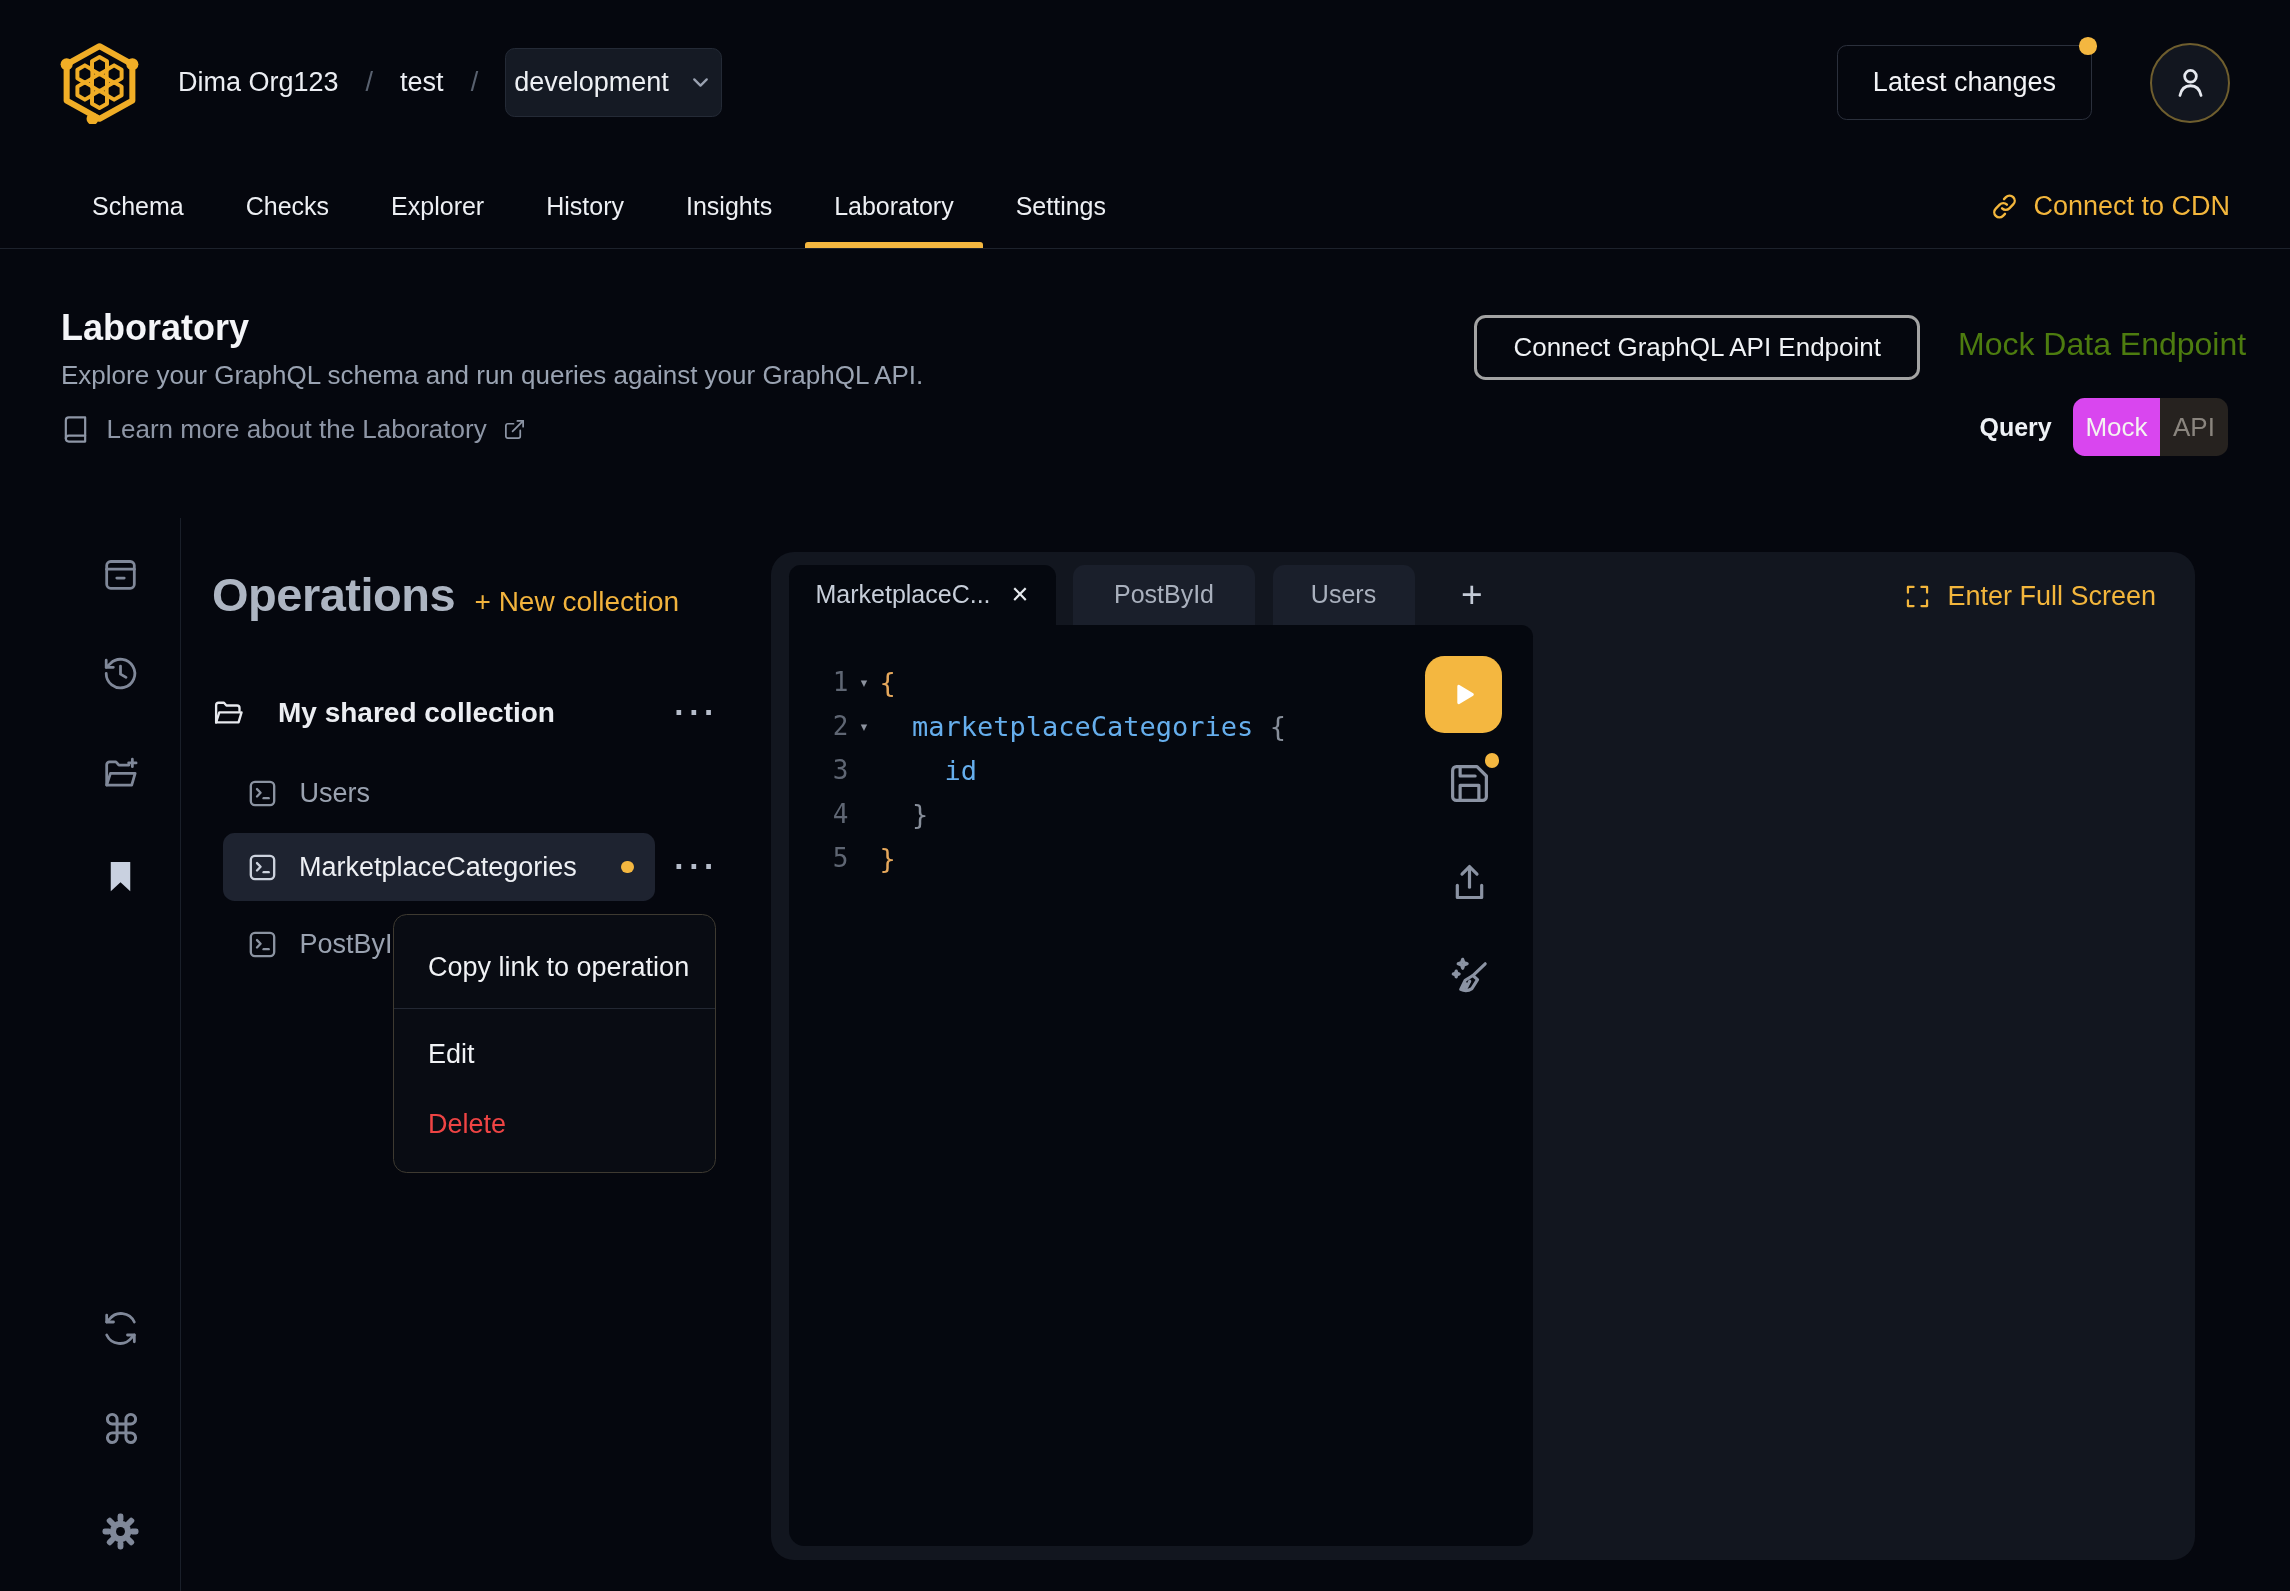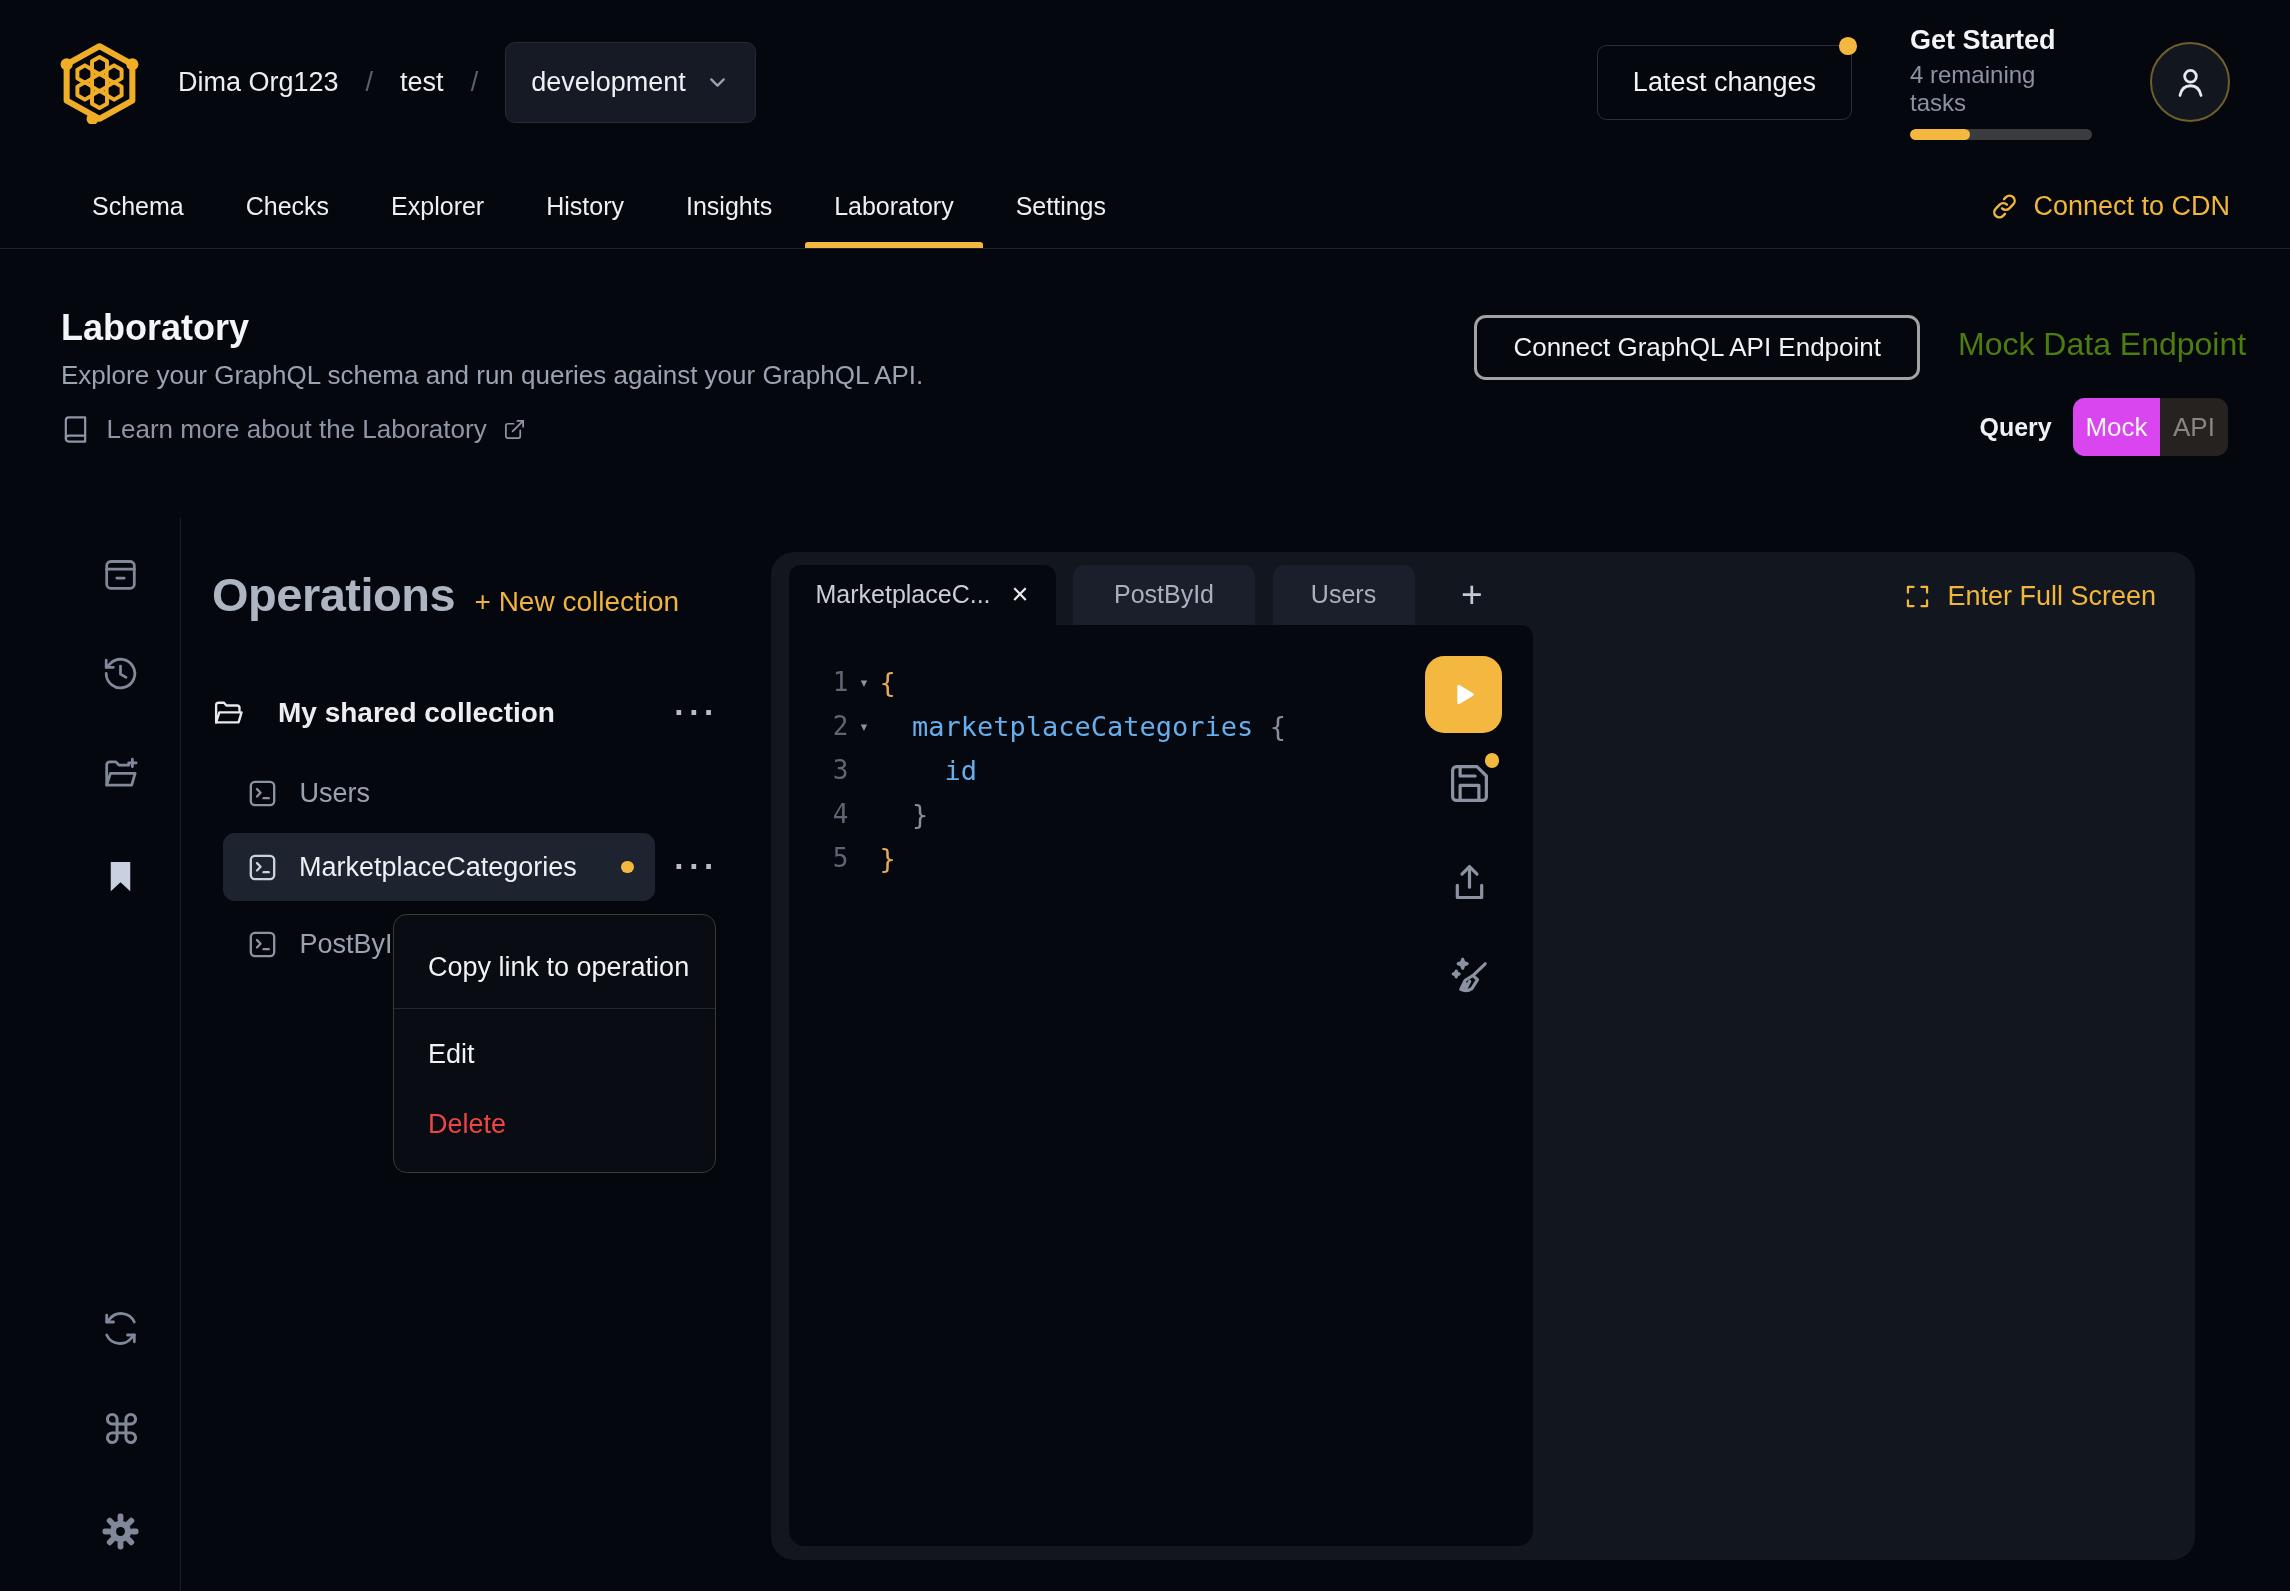--- a/index.html
+++ b/index.html
@@ -15,21 +15,21 @@
 
   
   .app-header { display: flex; align-items: center; height: 165px; padding: 0 60px 0 58px; }
   .logo { width: 83px; height: 83px; cursor: pointer; flex: none; }
   .crumbs { display: flex; align-items: center; gap: 27px; margin-left: 37px; font-size: 27px; }
   .crumb { color: #eceef3; font-weight: 500; cursor: pointer; text-decoration: none; }
   .crumb-sep { color: #59616f; font-size: 27px; }
   .target-select {
     display: flex; align-items: center; gap: 19.4px;
     background: #151a24; border: 1px solid #242a36; border-radius: 9.7px;
-    padding: 0 25px; height: 81px; color: #eef0f4; font-size: 27px; cursor: pointer;
+    padding: 0 8px; height: 69px; color: #eef0f4; font-size: 27px; cursor: pointer;
     font-family: inherit;
   }
   .target-select .chev { color: #9aa2b1; }
   .header-right { margin-left: auto; display: flex; align-items: center; gap: 58px; }
   .latest-btn {
     position: relative; height: 75px; padding: 0 35px;
     background: transparent; border: 1px solid #2b303c; border-radius: 9.7px;
     color: #f2f3f6; font-size: 27px; cursor: pointer; font-family: inherit;
   }
   .latest-dot { position: absolute; top: -8.7px; right: -5.8px; width: 17.5px; height: 17.5px; border-radius: 50%; background: #f4b740; }
@@ -194,27 +194,20 @@
             <polyline points="6 9 12 15 18 9"></polyline>
           </svg>
       </span>
     </button>
   </nav>
   <div class="header-right">
     <button class="latest-btn">
       <span>Latest changes</span>
       <span class="latest-dot"></span>
     </button>
-    <div class="get-started">
-      <div class="gs-title">Get Started</div>
-      <div class="gs-sub">4 remaining tasks</div>
-      <div class="gs-bar">
-          <div class="gs-fill"></div>
-        </div>
-    </div>
     <button class="avatar">
       <span>
         <svg width="39" height="39" viewBox="0 0 24 24" fill="none" stroke="currentColor" stroke-width="1.7" stroke-linecap="round" stroke-linejoin="round">
           <circle cx="12" cy="8.2" r="3.6"></circle>
             <path d="M5.5 20c.8-4 3.3-6 6.5-6s5.7 2 6.5 6"></path>
         </svg>
       </span>
     </button>
   </div>
 </header>

